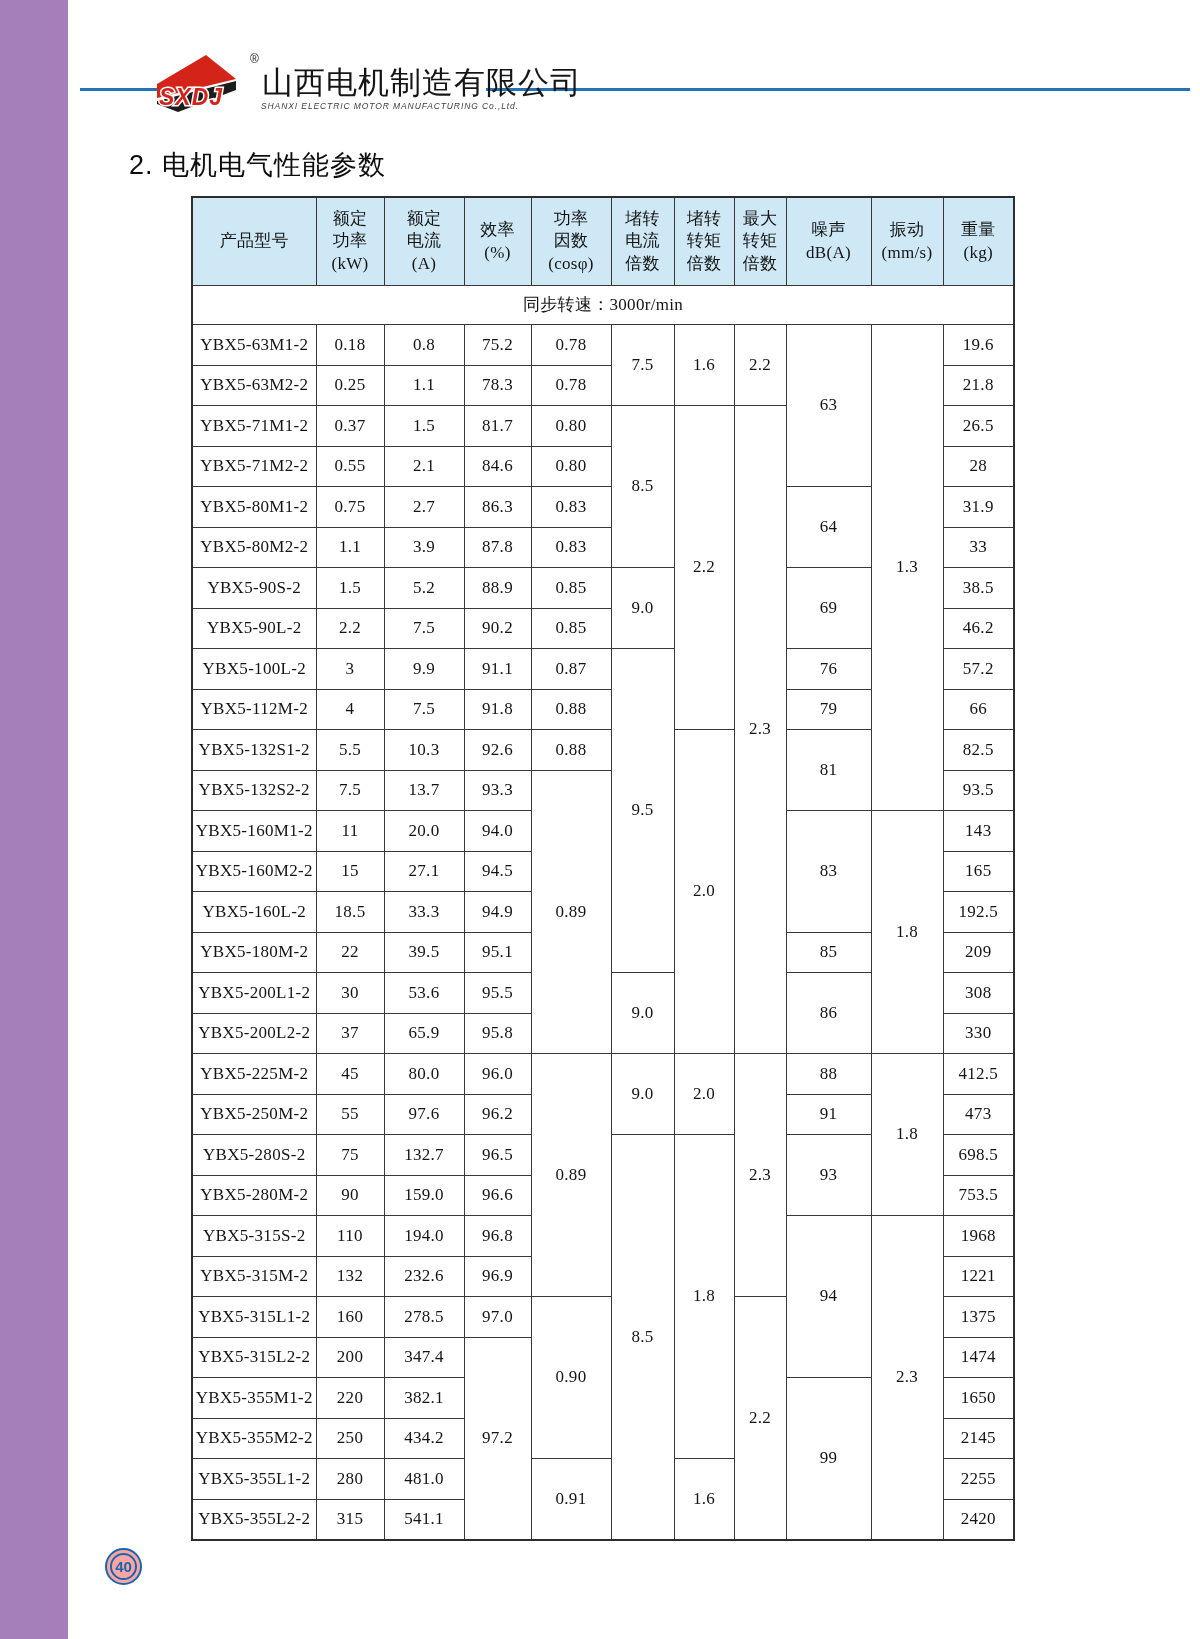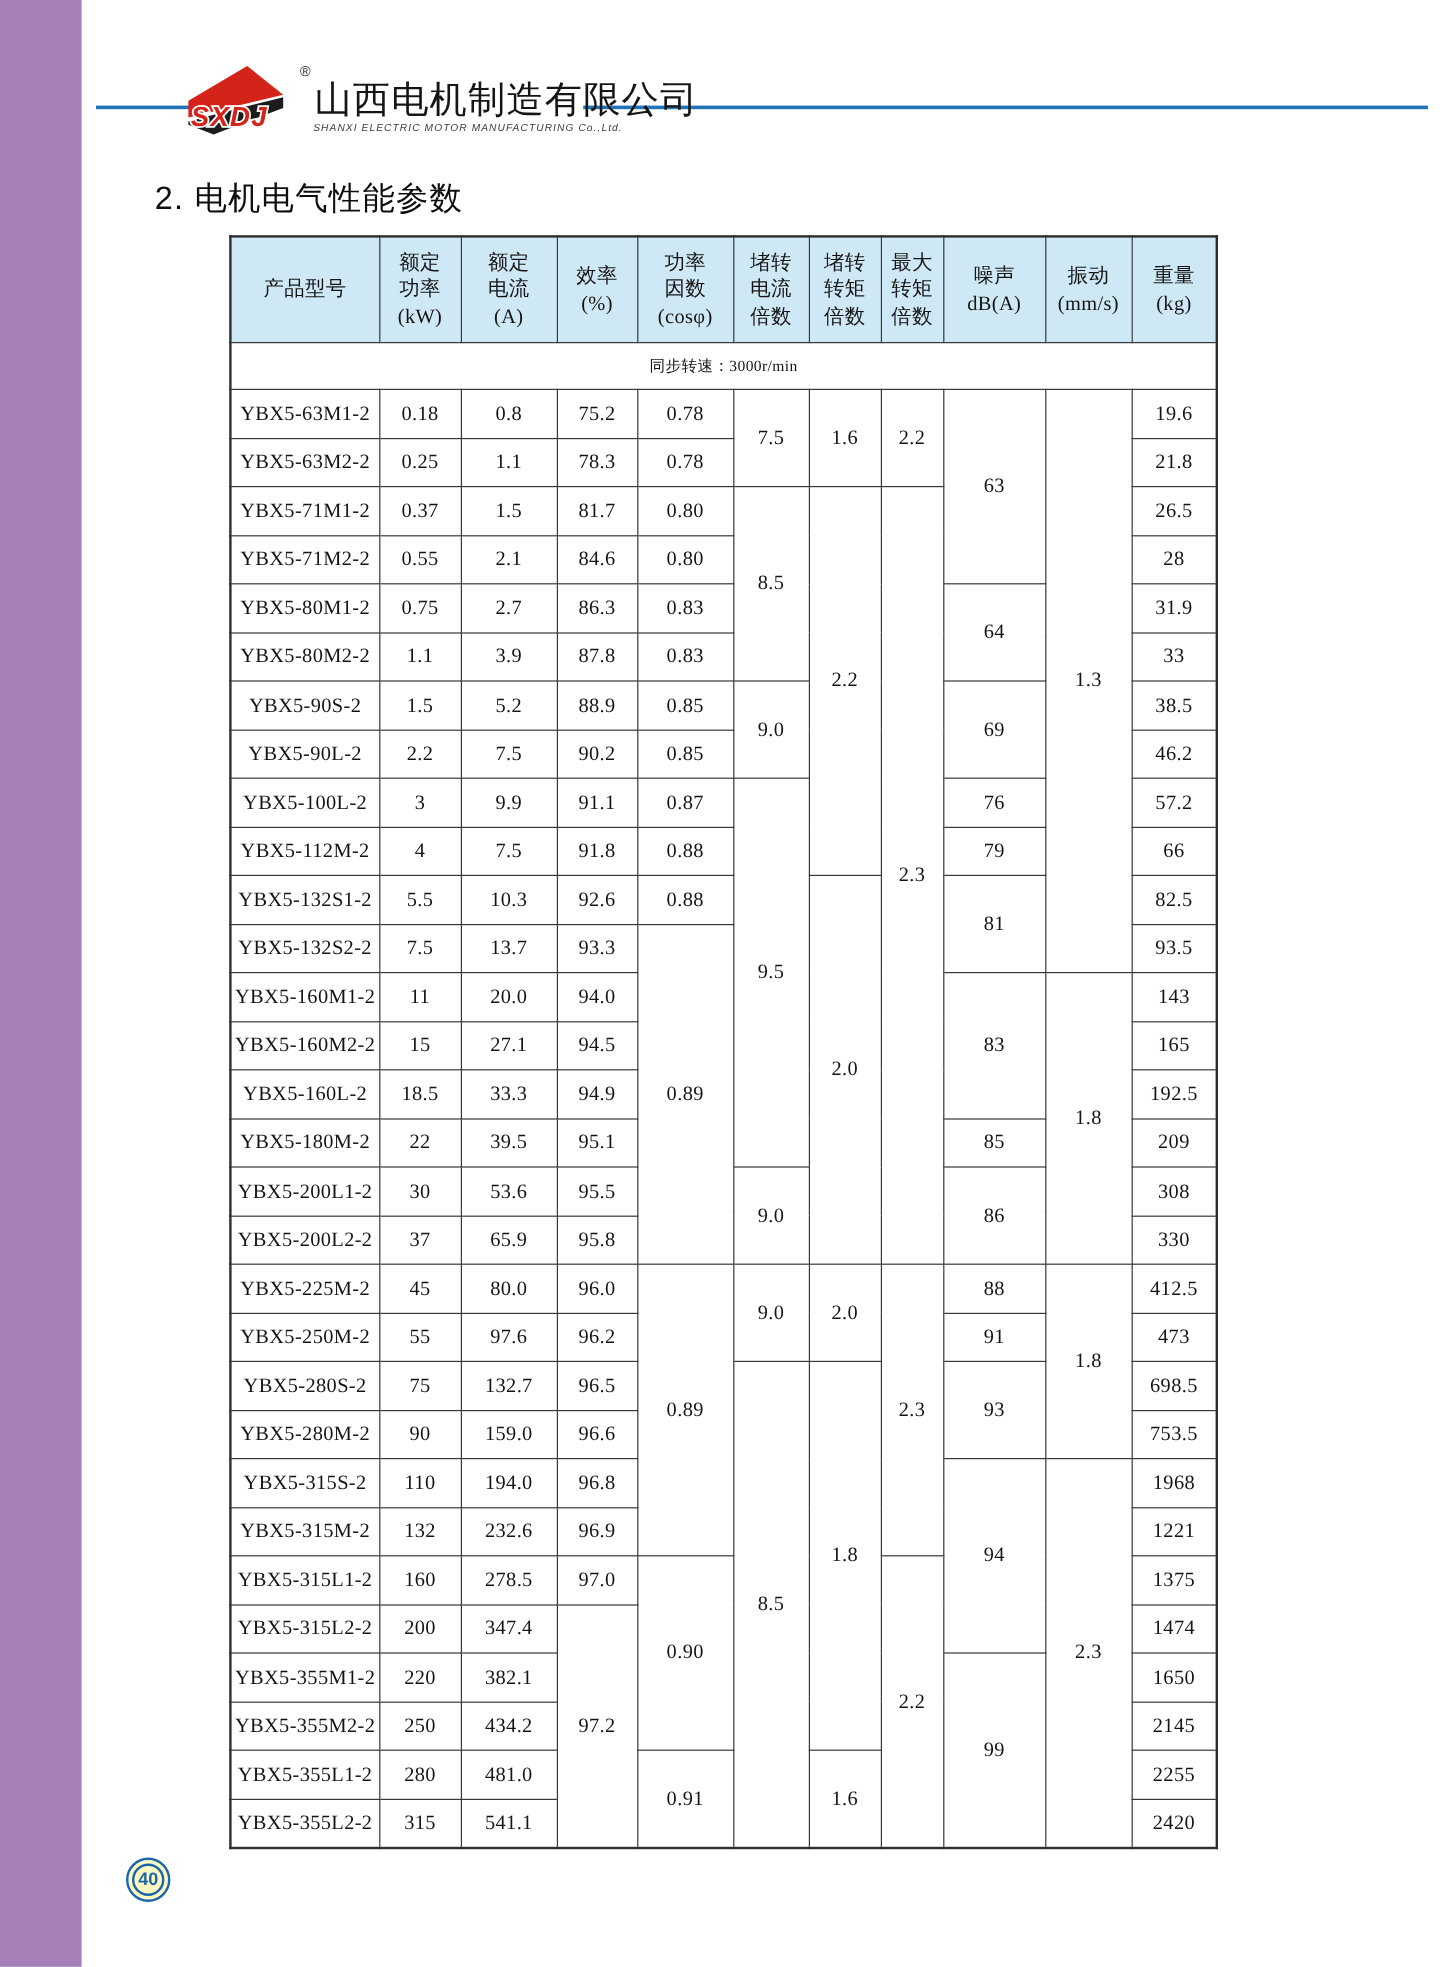--- a/index.html
+++ b/index.html
@@ -33,30 +33,30 @@
     position:absolute;left:191px;top:196px;width:822px;
     border-collapse:collapse;table-layout:fixed;
     font-size:17px;color:#141414;
   }
   table.spec th,table.spec td{
     border:1px solid #383838;text-align:center;vertical-align:middle;
     padding:0;line-height:1.3;font-weight:normal;letter-spacing:0.3px;
   }
   table.spec{border:2px solid #2e2e2e;}
   table.spec thead th{background:var(--headerFill,#cfe8f5);height:87px;font-size:17px;}
-  tr.sync-row td{height:38px;font-size:13px;}
+  tr.sync-row td{height:38px;font-size:17px;}
   tbody tr.data-row{height:40.5px;padding-left:30px;}
   
   col.c0{width:124px;} col.c1{width:68px;} col.c2{width:80px;} col.c3{width:67px;}
   col.c4{width:80px;}  col.c5{width:63px;} col.c6{width:60px;} col.c7{width:52px;}
   col.c8{width:85px;}  col.c9{width:72px;} col.c10{width:71px;}
   .page-badge{
     position:absolute;left:105px;top:1548px;width:37px;height:37px;border-radius:50%;
     border:2px solid var(--badge,#1a66ad);box-sizing:border-box;
-    display:flex;align-items:center;justify-content:center;background:#fef9c3;
+    display:flex;align-items:center;justify-content:center;background:#fca5a5;
   }
   .page-badge .inner{
     width:27px;height:27px;border-radius:50%;border:2.5px solid var(--badge,#1a66ad);
     box-sizing:border-box;display:flex;align-items:center;justify-content:center;
     font-family:"Liberation Sans",sans-serif;font-size:15px;font-weight:bold;color:var(--badge,#1a66ad);
   }
 </style>
 </head>
 <body>
 

